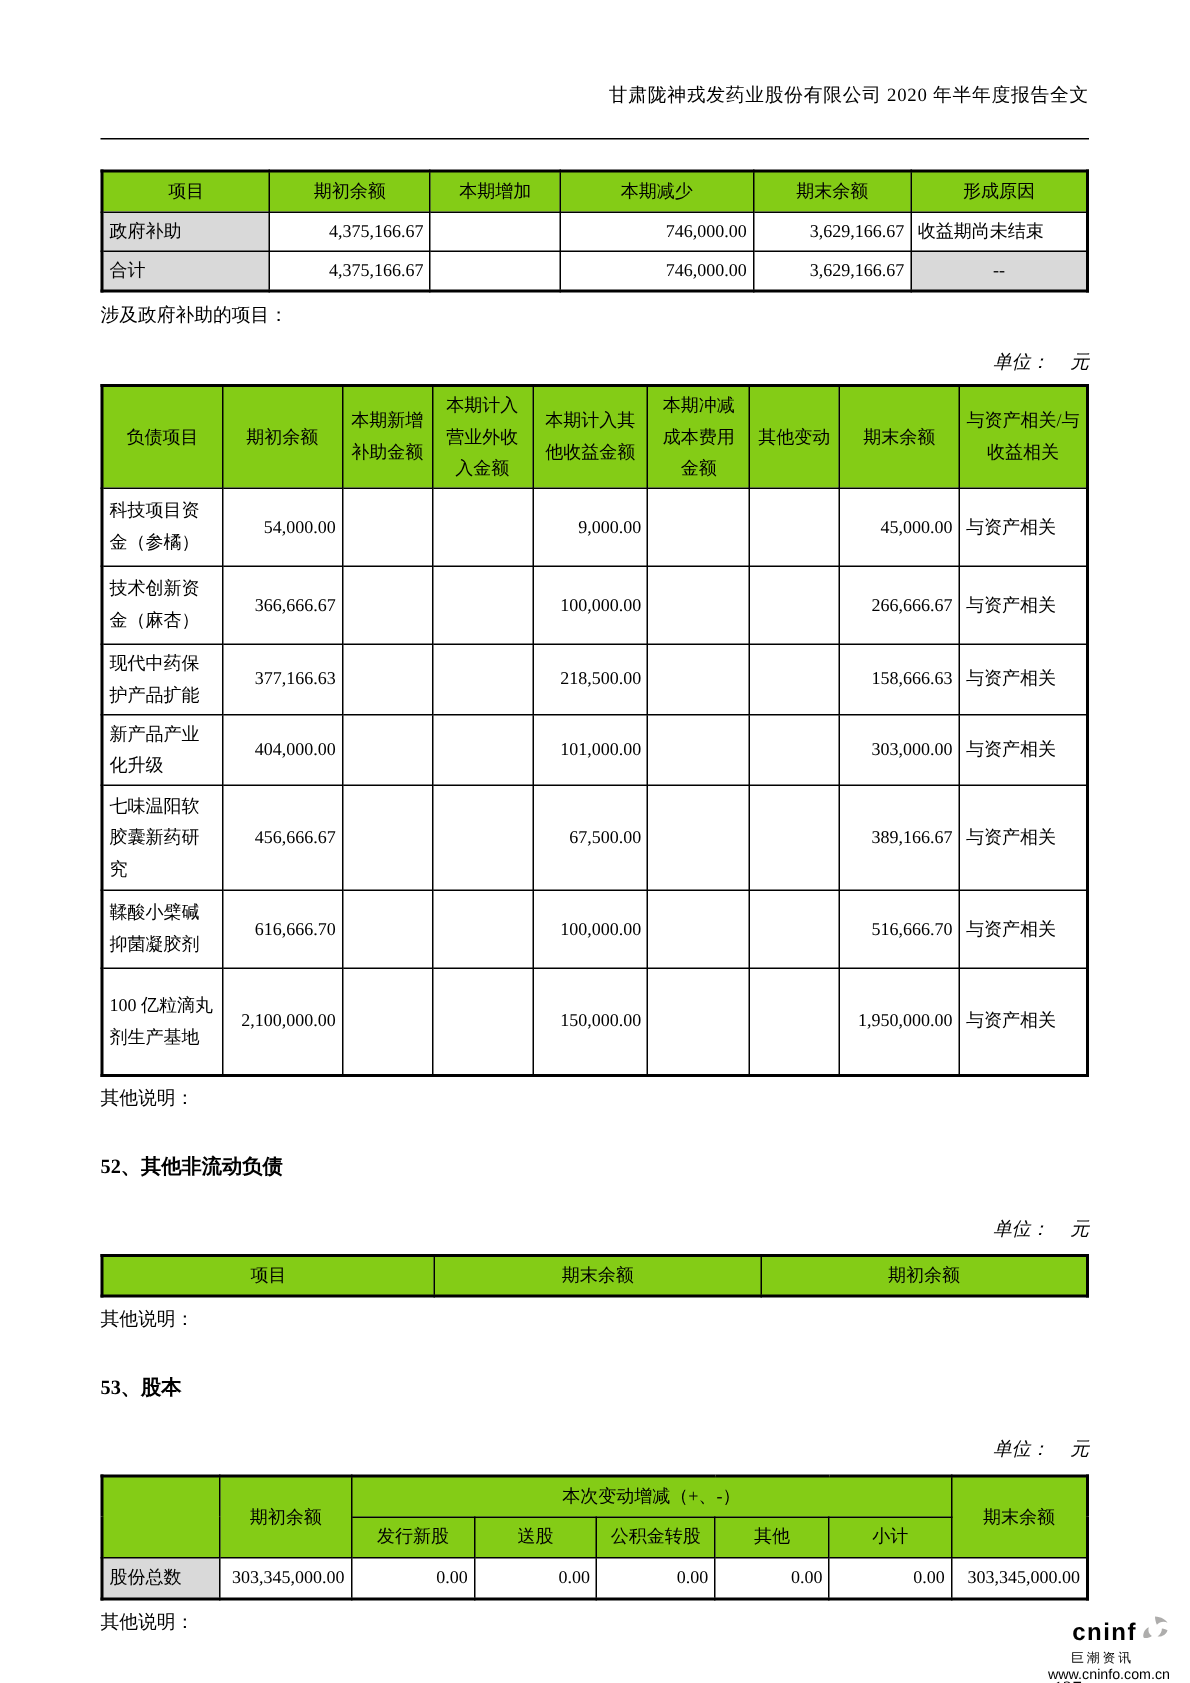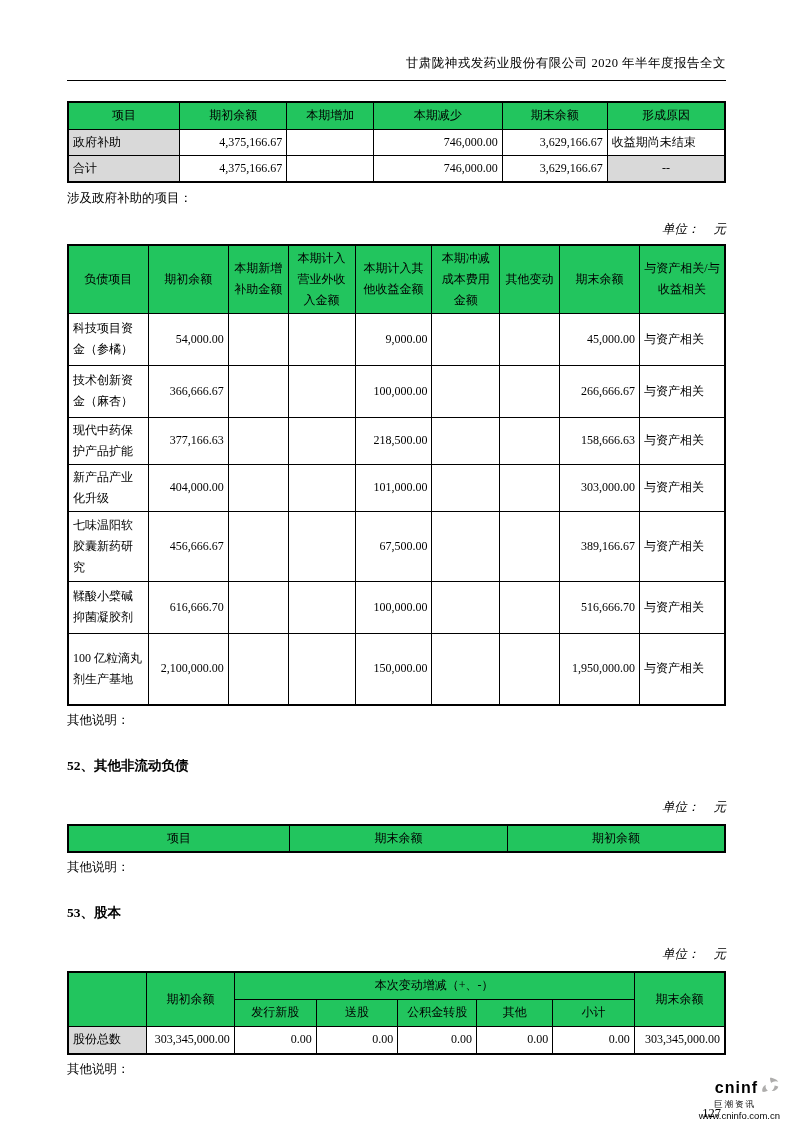--- a/index.html
+++ b/index.html
@@ -11,40 +11,40 @@
     margin: 0 auto;
     background: #ffffff;
     font-family: "Liberation Serif", "DejaVu Serif", serif;
     color: #000;
     padding: 55px 67px 0 67px;
     overflow: hidden;
   }
   .doc-header {
     text-align: right;
     font-size: 12.5px;
-    padding-bottom: 8px;
+    padding-bottom: 20px;
     border-bottom: 1px solid #000;
     letter-spacing: 0.5px;
   }
   table {
     width: 100%;
     border-collapse: collapse;
     table-layout: fixed;
     border: 2px solid #000;
   }
   th, td {
     border: 1px solid #000;
     font-size: 12px;
     font-weight: normal;
     padding: 2px 4px;
     vertical-align: middle;
     word-break: break-all;
     line-height: 1.75;
   }
-  thead th { background: #22c55e; text-align: center; }
+  thead th { background: #84cc16; text-align: center; }
   td.num { text-align: right; }
   td.label-cell { text-align: left; }
   td.gray { background: #d9d9d9; }
   
   #table1 { margin-top: 20px; }
   #table1 thead tr { height: 27px; }
   #table1 tbody tr { height: 25px; padding-left: 15px; }
   #table1 tbody td:first-child { background: #d9d9d9; }
   #table1 tbody tr:last-child td:last-child { background: #d9d9d9; text-align: center; }
   

